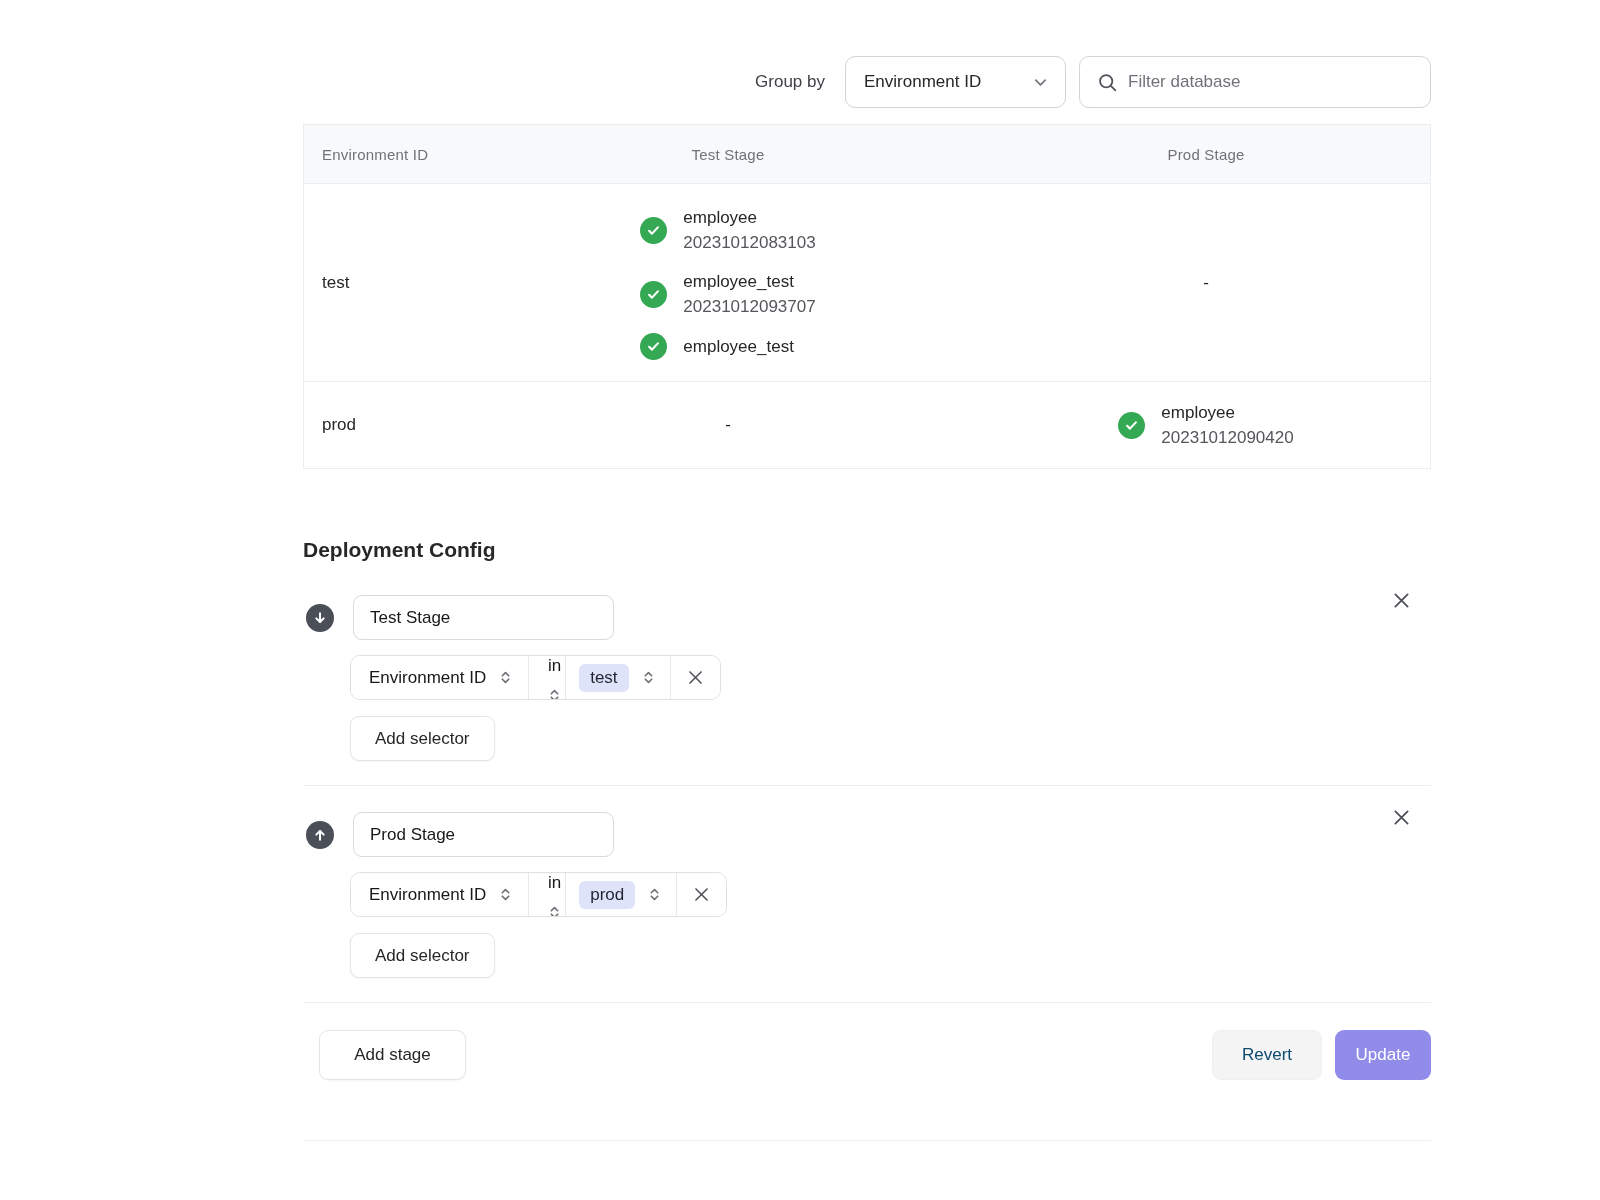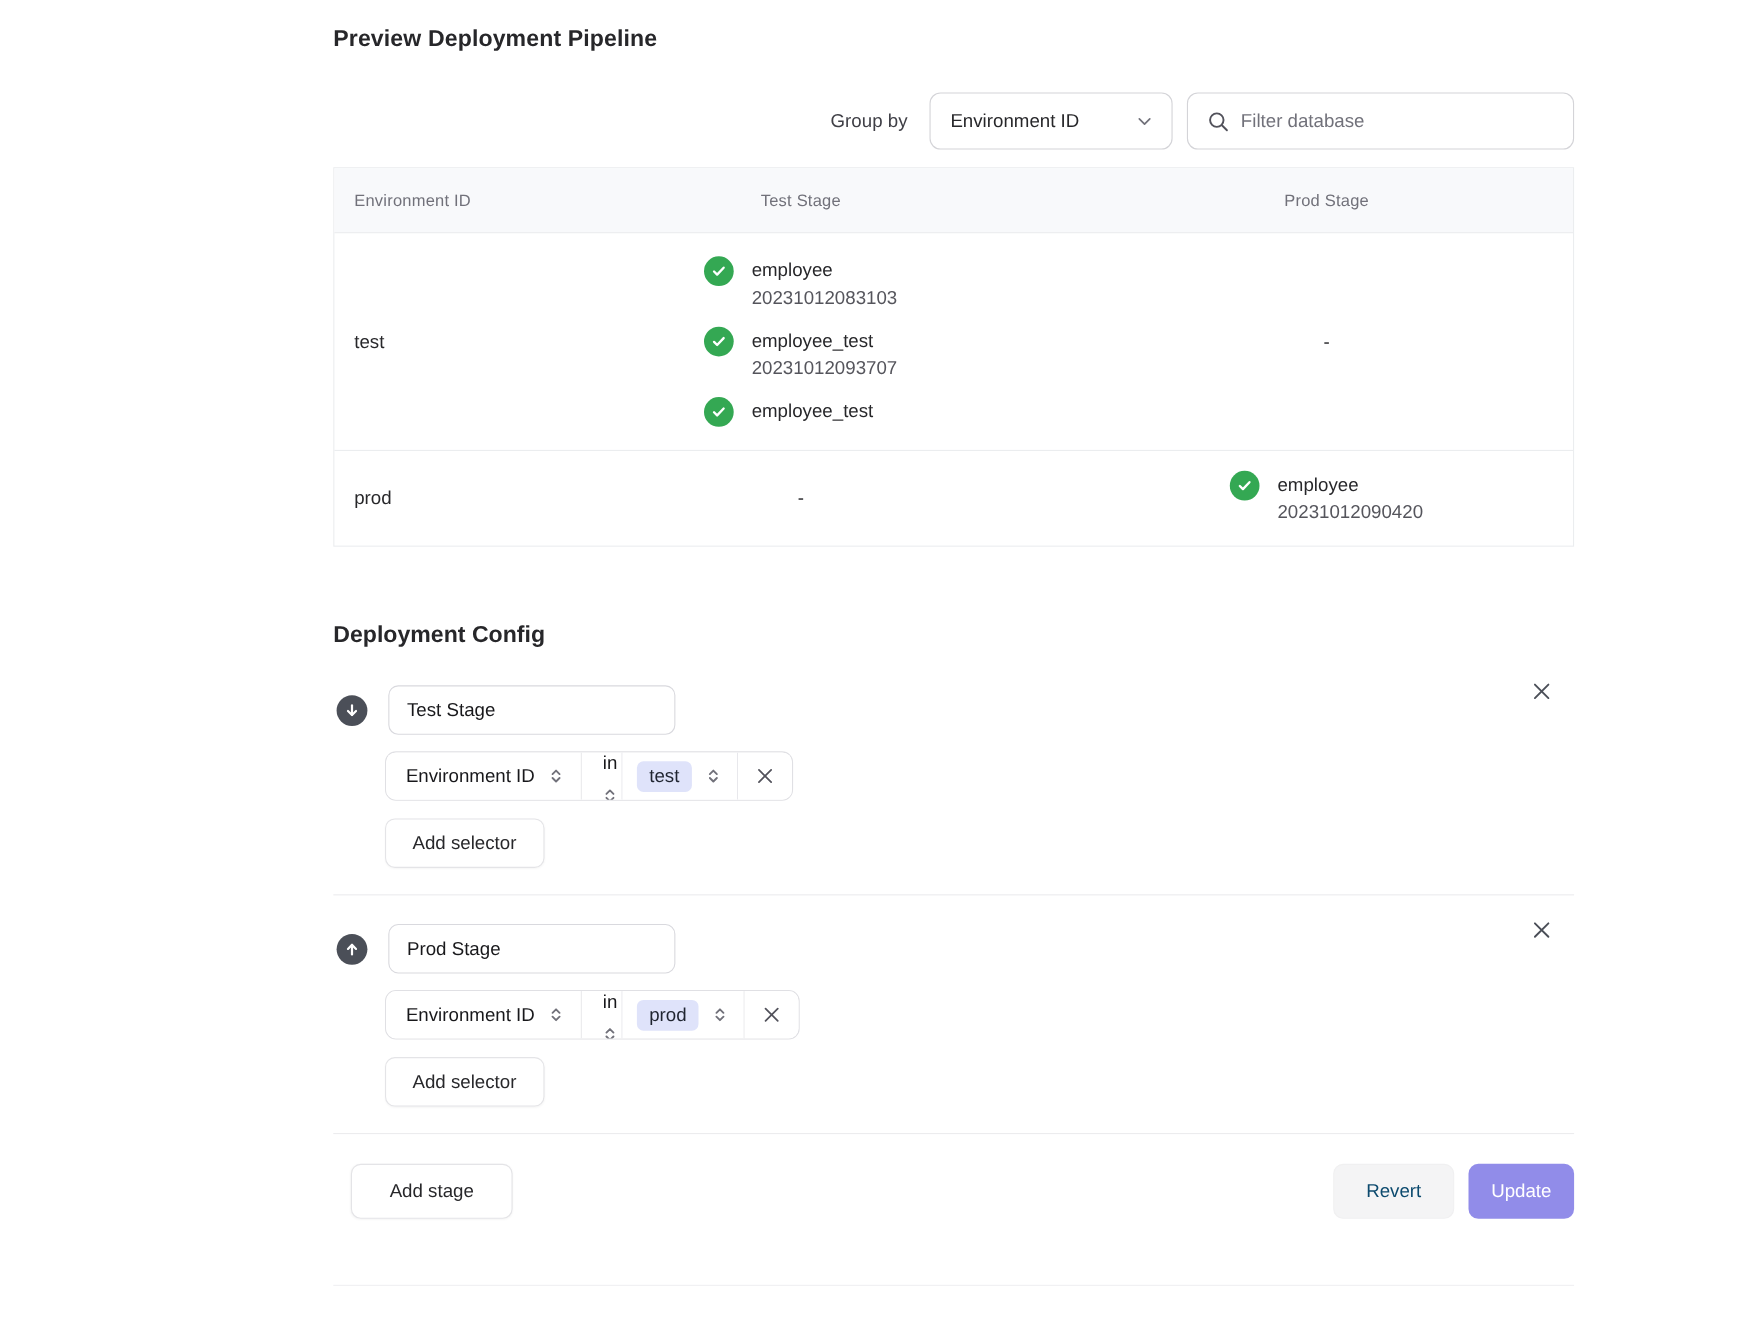--- a/index.html
+++ b/index.html
@@ -30,21 +30,21 @@
   .th { font-size: 15px; font-weight: 500; color: #71717a; letter-spacing: .2px; }
   .col1 { width: 170px; padding-left: 18px; text-align: left; flex: none; }
   .col2 { width: 508px; text-align: center; flex: none; display: flex; justify-content: center; }
   .col3 { width: 448px; text-align: center; flex: none; display: flex; justify-content: center; }
   .thead .col2, .thead .col3 { display: block; }
   .body-row-1 { height: 198px; border-bottom: 1px solid #ebedef; }
   .body-row-2 { height: 86px; }
   .env-name { font-size: 17px; color: #27272a; }
   .dash { font-size: 17px; color: #27272a; }
   .stack { display: flex; flex-direction: column; align-items: flex-start; gap: 14px; }
-  .dep-item { display: flex; align-items: flex-start; gap: 16px; }
+  .dep-item { display: flex; align-items: center; gap: 16px; }
   .check-circle { width: 27px; height: 27px; border-radius: 50%; background: #34a853;
     display: flex; align-items: center; justify-content: center; flex: none; }
   .dep-text { display: flex; flex-direction: column; text-align: left; }
   .dep-name { font-size: 17px; color: #27272a; line-height: 25px; }
   .dep-version { font-size: 17px; color: #55555c; line-height: 25px; }
   .dep-version:empty { display: none; }
 
   
   .stage-head { margin-top: 31px; display: flex; align-items: center; }
   .stage-2 .stage-head { margin-top: 26px; }
@@ -86,21 +86,20 @@
 
   .bottom-line { border: none; border-top: 1px solid #f0f0f2; margin-top: 60px; }
 
   svg { display: block; }
 </style>
 </head>
 <body>
 
 <div class="page">
 
-  <h1 class="page-title">Preview Deployment Pipeline</h1>
 
   <div class="toolbar">
     <span class="group-by-label">Group by</span>
     <button class="dropdown">
       <span>Environment ID</span>
       <span>
         <svg width="19" height="19" viewBox="0 0 24 24" fill="none" stroke="#71717a" stroke-width="2" stroke-linecap="round" stroke-linejoin="round">
             <path d="M6 9l6 6 6-6"></path>
           </svg>
       </span>

